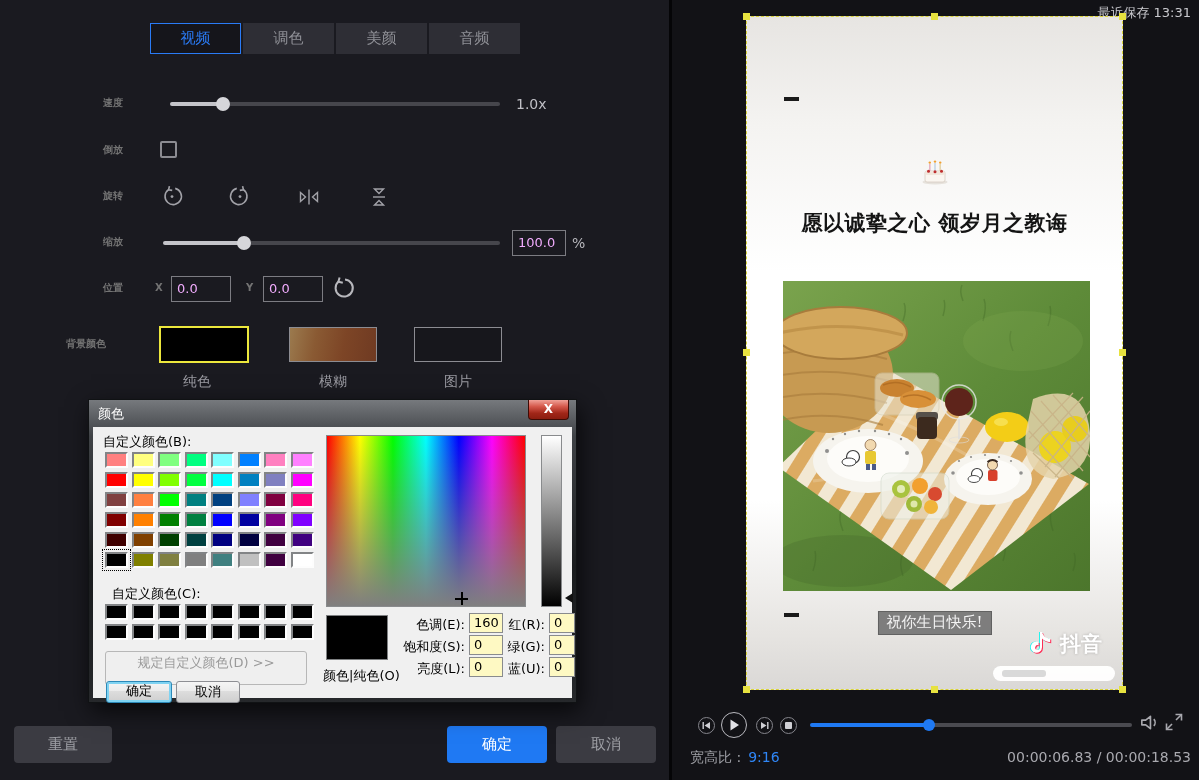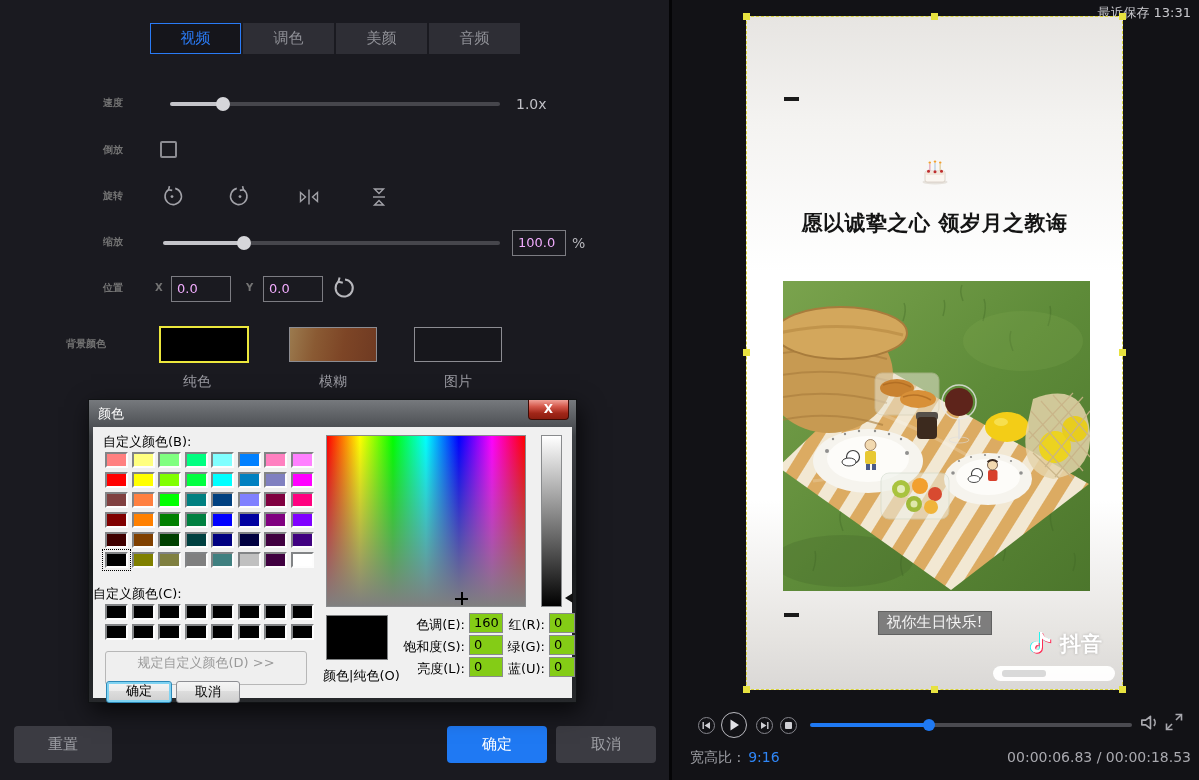--- a/index.html
+++ b/index.html
@@ -94,21 +94,21 @@
   #field-marker::before { content:""; position:absolute; left:5.5px; top:0; width:2px; height:13px; background:#000; }
   #field-marker::after  { content:""; position:absolute; left:0; top:5.5px; width:13px; height:2px; background:#000; }
   #lum-bar { position:absolute; left:448px; top:8px; width:21px; height:172px;
     border:1px solid #898b8d; background:linear-gradient(#fff,#7f7f7f 50%,#000); }
   #lum-arrow { position:absolute; left:472px; top:166px; width:0; height:0;
     border-top:5px solid transparent; border-bottom:5px solid transparent; border-right:8px solid #111; }
 
   #dlg-preview-swatch { position:absolute; left:233px; top:188px; width:62px; height:45px;
     background:#000; border:1px solid #7e8082; }
   .fld-label { position:absolute; text-align:right; font-size:13px; }
-  .fld-box { position:absolute; width:34px; height:20px; background:#84cc16;
+  .fld-box { position:absolute; width:34px; height:20px; background:#fef9c3;
     border:1px solid #898b8d; font-size:13px; padding-left:4px; line-height:18px; }
 
   
   #right-panel { position:absolute; left:672px; top:0; width:527px; height:780px; background:#121216; }
   #saved-text { position:absolute; right:8px; top:4px; color:#c9c9ce; font-size:13px; }
 
   #preview { position:absolute; left:74px; top:16px; width:377px; height:674px;
     border:1px dashed #d9d43a;
     background:linear-gradient(180deg,#e7e5e2 0%,#f4f3f1 16%,#ffffff 38%,#ffffff 72%,#e6e4e1 92%,#dad8d6 100%); }
   .handle { position:absolute; width:7px; height:7px; background:#e7e23f; }
@@ -281,21 +281,21 @@
           <div class="swatch selected" style="background: rgb(0, 0, 0);"></div>
           <div class="swatch" style="background: rgb(128, 128, 0);"></div>
           <div class="swatch" style="background: rgb(128, 128, 64);"></div>
           <div class="swatch" style="background: rgb(128, 128, 128);"></div>
           <div class="swatch" style="background: rgb(64, 128, 128);"></div>
           <div class="swatch" style="background: rgb(192, 192, 192);"></div>
           <div class="swatch" style="background: rgb(64, 0, 64);"></div>
           <div class="swatch" style="background: rgb(255, 255, 255);"></div>
         </div>
 
-      <span class="dlg-text" style="left:0;top:158px">自定义颜色(C):</span>
+      <span class="dlg-text" style="left:19px;top:158px">自定义颜色(C):</span>
       <div id="custom-grid">
           <div class="swatch" style="background: rgb(0, 0, 0);"></div>
           <div class="swatch" style="background: rgb(0, 0, 0);"></div>
           <div class="swatch" style="background: rgb(0, 0, 0);"></div>
           <div class="swatch" style="background: rgb(0, 0, 0);"></div>
           <div class="swatch" style="background: rgb(0, 0, 0);"></div>
           <div class="swatch" style="background: rgb(0, 0, 0);"></div>
           <div class="swatch" style="background: rgb(0, 0, 0);"></div>
           <div class="swatch" style="background: rgb(0, 0, 0);"></div>
           <div class="swatch" style="background: rgb(0, 0, 0);"></div>

